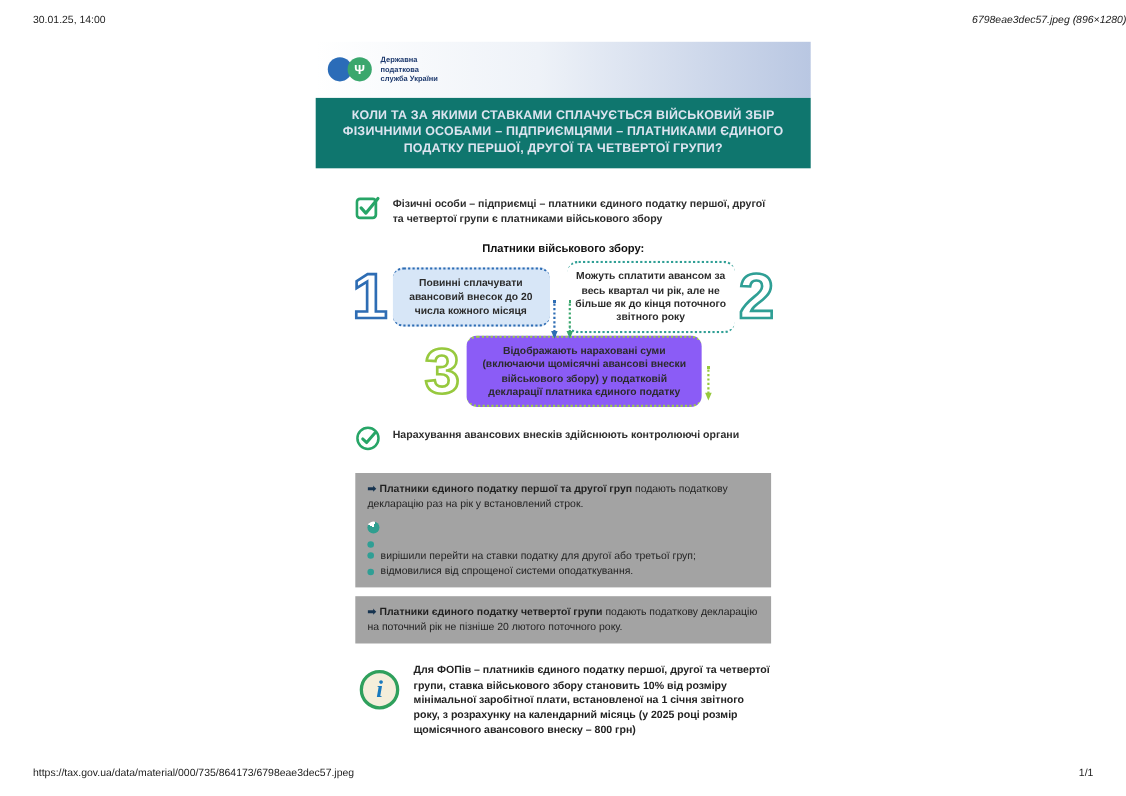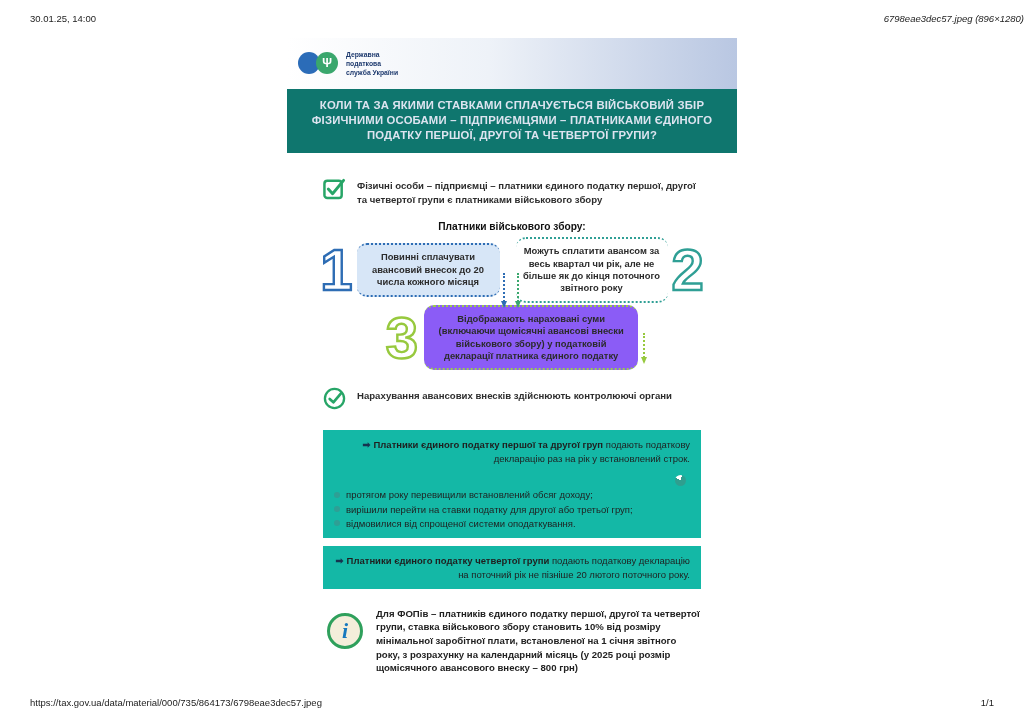--- a/index.html
+++ b/index.html
@@ -54,21 +54,21 @@
   .b3 { width:214px; background:#8b5cf6; border-top:2px dotted #9bca4e; border-bottom:2px dotted #9bca4e; }
   .conn { position:absolute; width:0; border-left:2px dotted #2e6db4; }
   .conn::after { content:""; position:absolute; left:-4.5px; bottom:-6px;
                  border:3.5px solid transparent; border-top:7px solid #2e6db4; }
   .conn.blue  { left:196px; top:36px; height:32px; }
   .conn.green { left:210px; top:36px; height:32px; border-left-color:#3aa76d; }
   .conn.green::after { border-top-color:#3aa76d; }
   .conn.right { left:336px; top:96px; height:28px; border-left-color:#97c93e; }
   .conn.right::after { border-top-color:#97c93e; }
 
-  .green-box { background:#14b8a6; margin:0 16px; padding:8px 11px; font-size:9.5px; line-height:1.4; color:#1f1f1f;text-align:right; }
+  .green-box { background:#a3a3a3; margin:0 16px; padding:8px 11px; font-size:9.5px; line-height:1.4; color:#1f1f1f; }
   .gb1 { margin-top:20px; }
   .gb2 { margin-top:8px; }
   .lead-arrow { color:#16334f; font-weight:700; margin-right:3px; }
   .lead-bold { font-weight:700; }
   .sub-lead { display:block; margin-top:9px; }
   .pie-icon { display:inline-block; width:11px; height:11px; border-radius:50%;
               background:conic-gradient(from 300deg,#ffffff 0 75deg,#2f9e8f 75deg 360deg);
               vertical-align:-2px; margin-right:4px; }
   ul.bullets { list-style:none; margin-top:1px; }
   ul.bullets li { display:flex; gap:6px; align-items:flex-start; margin-top:1px; }
@@ -147,21 +147,20 @@
       <div class="green-box gb1">
         <div>
           <span class="lead-arrow">➡</span><span class="lead-bold">Платники єдиного податку першої та другої груп</span><span> подають податкову декларацію раз на рік у встановлений строк.</span>
         </div>
         <div class="sub-lead">
           <span class="pie-icon"></span>
         </div>
         <ul class="bullets">
           <li>
               <span class="dot"></span>
-              <span>протягом року перевищили встановлений обсяг доходу;</span>
             </li>
           <li>
               <span class="dot"></span>
               <span>вирішили перейти на ставки податку для другої або третьої груп;</span>
             </li>
           <li>
               <span class="dot"></span>
               <span>відмовилися від спрощеної системи оподаткування.</span>
             </li>
         </ul>

